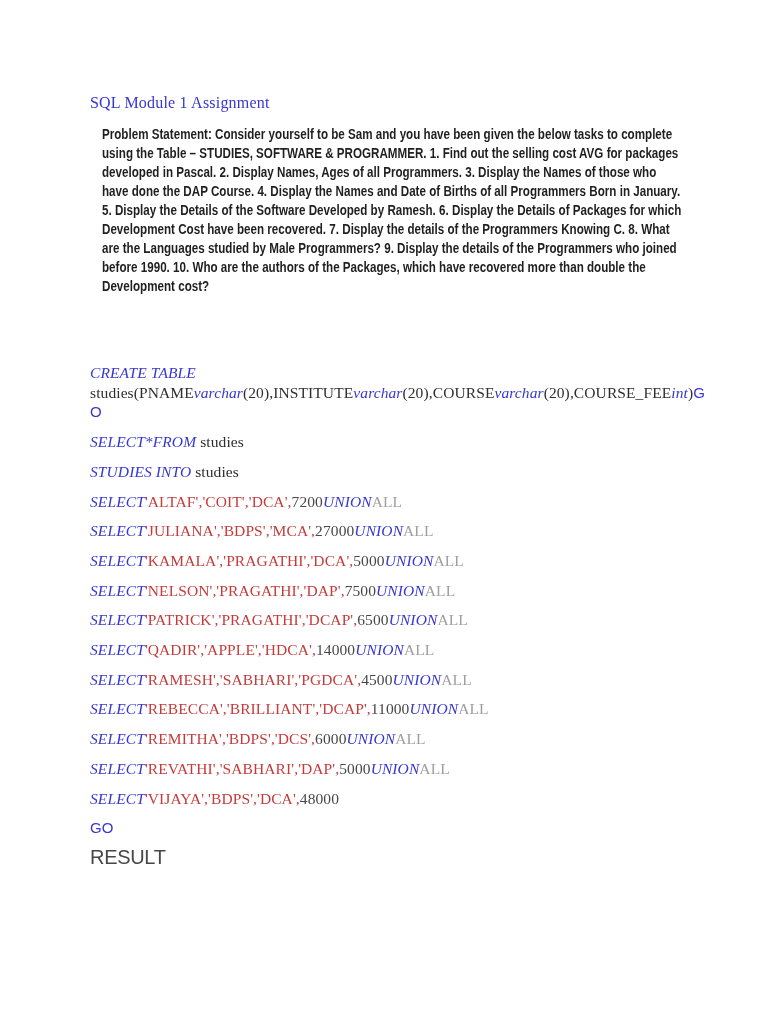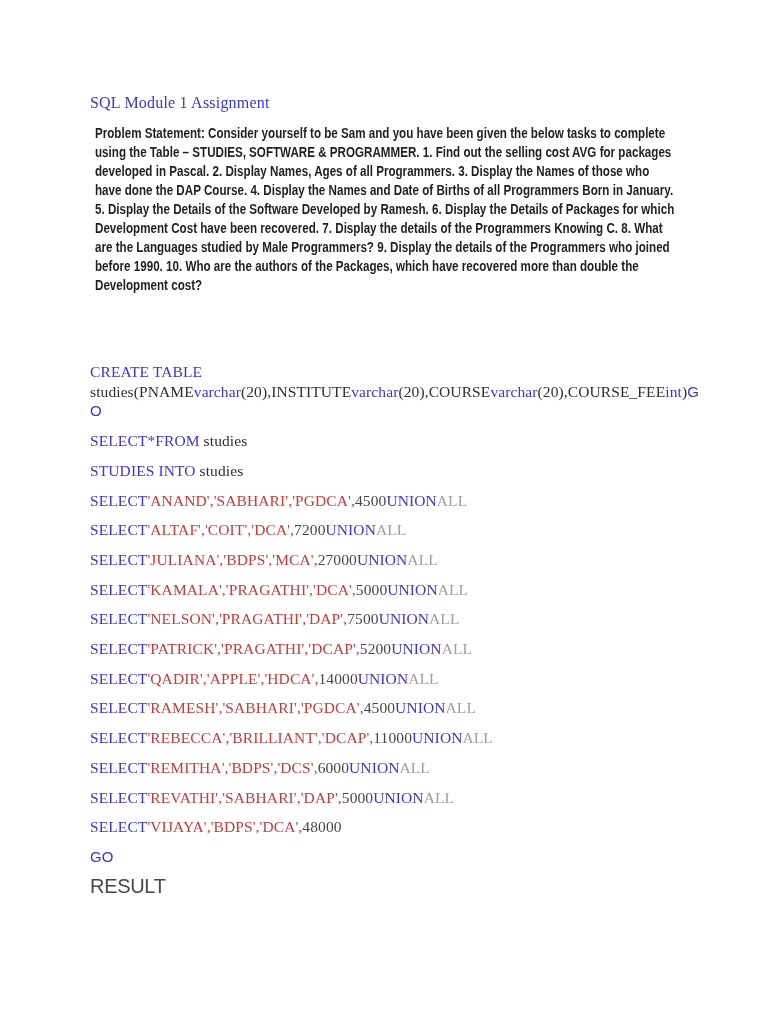--- a/index.html
+++ b/index.html
@@ -25,21 +25,21 @@
   .doc-title {
     margin: 0 0 11px 0;
     font-family: "Liberation Serif", serif;
     font-weight: normal;
     font-size: 16px;
     line-height: 20px;
     letter-spacing: 0.2px;
     color: var(--kw, #3737d2);
   }
   .problem {
-    margin: 5px;
+    margin: 12px;
   }
   .problem-line {
     font-family: "Liberation Sans", sans-serif;
     font-weight: bold;
     font-size: 14px;
     line-height: 19px;
     color: var(--body, #1f1f1f);
     white-space: nowrap;
     transform: scaleX(0.83);
     transform-origin: 0 50%;
@@ -49,21 +49,21 @@
   }
   .code-para {
     margin: 0 0 10px 0;
   }
   .code-line {
     font-size: 15.5px;
     line-height: 19.7px;
     white-space: nowrap;
     letter-spacing: 0.1px;
   }
-  .seg-kw      { color: var(--kw, #3737d2); }
+  .seg-kw      { color: var(--kw, #3737d2); font-style: italic; }
   .seg-str     { color: var(--str, #c53b3b); }
   .seg-num     { color: var(--num, #474747); }
   .seg-plain   { color: var(--plain, #2e2e2e); text-align: right; }
   .seg-dim     { color: var(--dim, #9e9e9e); }
   .seg-kw-sans {
     color: var(--kw, #3737d2);
     font-family: "Liberation Sans", sans-serif;
     font-size: 15px;
   }
   .seg-label {
@@ -98,36 +98,33 @@
           <div class="code-line"><span class="seg-plain">studies(PNAME</span><span class="seg-kw">varchar</span><span class="seg-plain">(20),INSTITUTE</span><span class="seg-kw">varchar</span><span class="seg-plain">(20),COURSE</span><span class="seg-kw">varchar</span><span class="seg-plain">(20),COURSE_FEE</span><span class="seg-kw">int</span><span class="seg-plain">)</span><span class="seg-kw-sans">G</span></div>
           <div class="code-line"><span class="seg-kw-sans">O</span></div>
         </div>
         <div class="code-para">
           <div class="code-line"><span class="seg-kw">SELECT*FROM</span><span class="seg-plain"> studies</span></div>
         </div>
         <div class="code-para">
           <div class="code-line"><span class="seg-kw">STUDIES INTO</span><span class="seg-plain"> studies</span></div>
         </div>
         <div class="code-para">
-          <div class="code-line"><span class="seg-kw">SELECT</span><span class="seg-str">'ANAND','SABHARI','PGDCA',</span><span class="seg-num">4500</span><span class="seg-kw">UNION</span><span class="seg-dim">ALL</span></div>
-        </div>
-        <div class="code-para">
           <div class="code-line"><span class="seg-kw">SELECT</span><span class="seg-str">'ALTAF','COIT','DCA',</span><span class="seg-num">7200</span><span class="seg-kw">UNION</span><span class="seg-dim">ALL</span></div>
         </div>
         <div class="code-para">
           <div class="code-line"><span class="seg-kw">SELECT</span><span class="seg-str">'JULIANA','BDPS','MCA',</span><span class="seg-num">27000</span><span class="seg-kw">UNION</span><span class="seg-dim">ALL</span></div>
         </div>
         <div class="code-para">
           <div class="code-line"><span class="seg-kw">SELECT</span><span class="seg-str">'KAMALA','PRAGATHI','DCA',</span><span class="seg-num">5000</span><span class="seg-kw">UNION</span><span class="seg-dim">ALL</span></div>
         </div>
         <div class="code-para">
           <div class="code-line"><span class="seg-kw">SELECT</span><span class="seg-str">'NELSON','PRAGATHI','DAP',</span><span class="seg-num">7500</span><span class="seg-kw">UNION</span><span class="seg-dim">ALL</span></div>
         </div>
         <div class="code-para">
-          <div class="code-line"><span class="seg-kw">SELECT</span><span class="seg-str">'PATRICK','PRAGATHI','DCAP',</span><span class="seg-num">5200</span><span class="seg-kw">UNION</span><span class="seg-dim">ALL</span></div>
+          <div class="code-line"><span class="seg-kw">SELECT</span><span class="seg-str">'PATRICK','PRAGATHI','DCAP',</span><span class="seg-num">6500</span><span class="seg-kw">UNION</span><span class="seg-dim">ALL</span></div>
         </div>
         <div class="code-para">
           <div class="code-line"><span class="seg-kw">SELECT</span><span class="seg-str">'QADIR','APPLE','HDCA',</span><span class="seg-num">14000</span><span class="seg-kw">UNION</span><span class="seg-dim">ALL</span></div>
         </div>
         <div class="code-para">
           <div class="code-line"><span class="seg-kw">SELECT</span><span class="seg-str">'RAMESH','SABHARI','PGDCA',</span><span class="seg-num">4500</span><span class="seg-kw">UNION</span><span class="seg-dim">ALL</span></div>
         </div>
         <div class="code-para">
           <div class="code-line"><span class="seg-kw">SELECT</span><span class="seg-str">'REBECCA','BRILLIANT','DCAP',</span><span class="seg-num">11000</span><span class="seg-kw">UNION</span><span class="seg-dim">ALL</span></div>
         </div>

